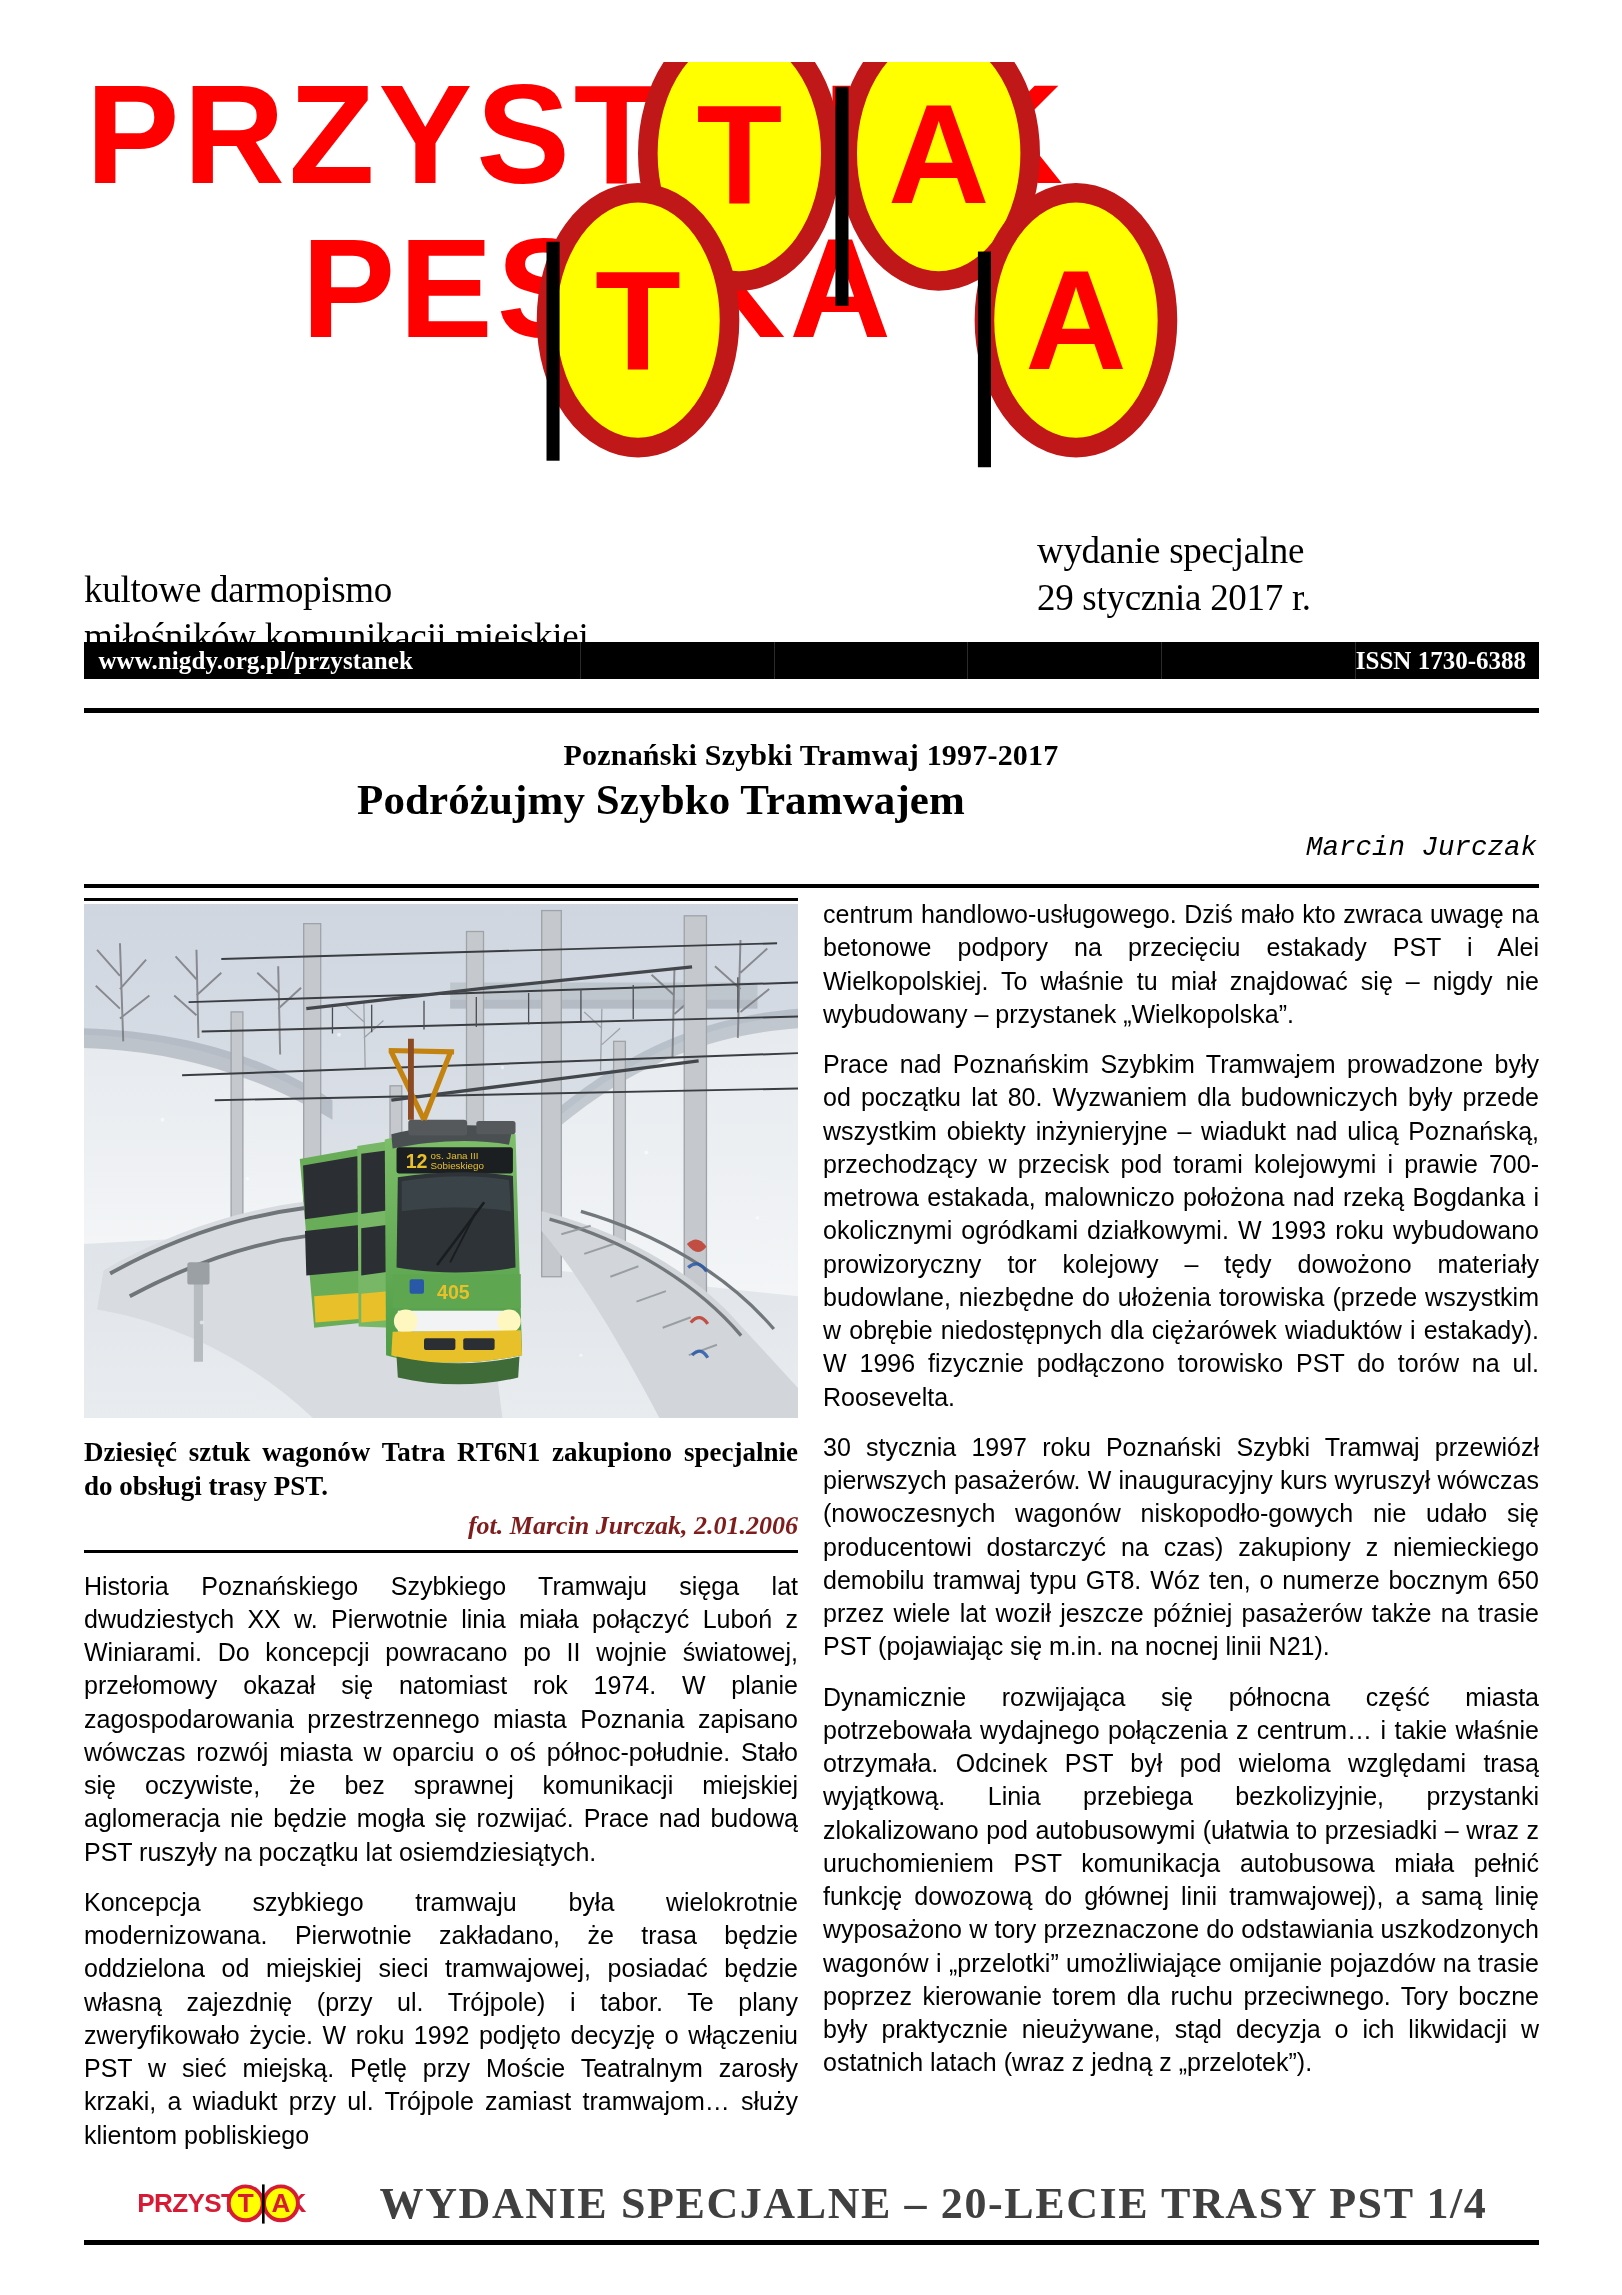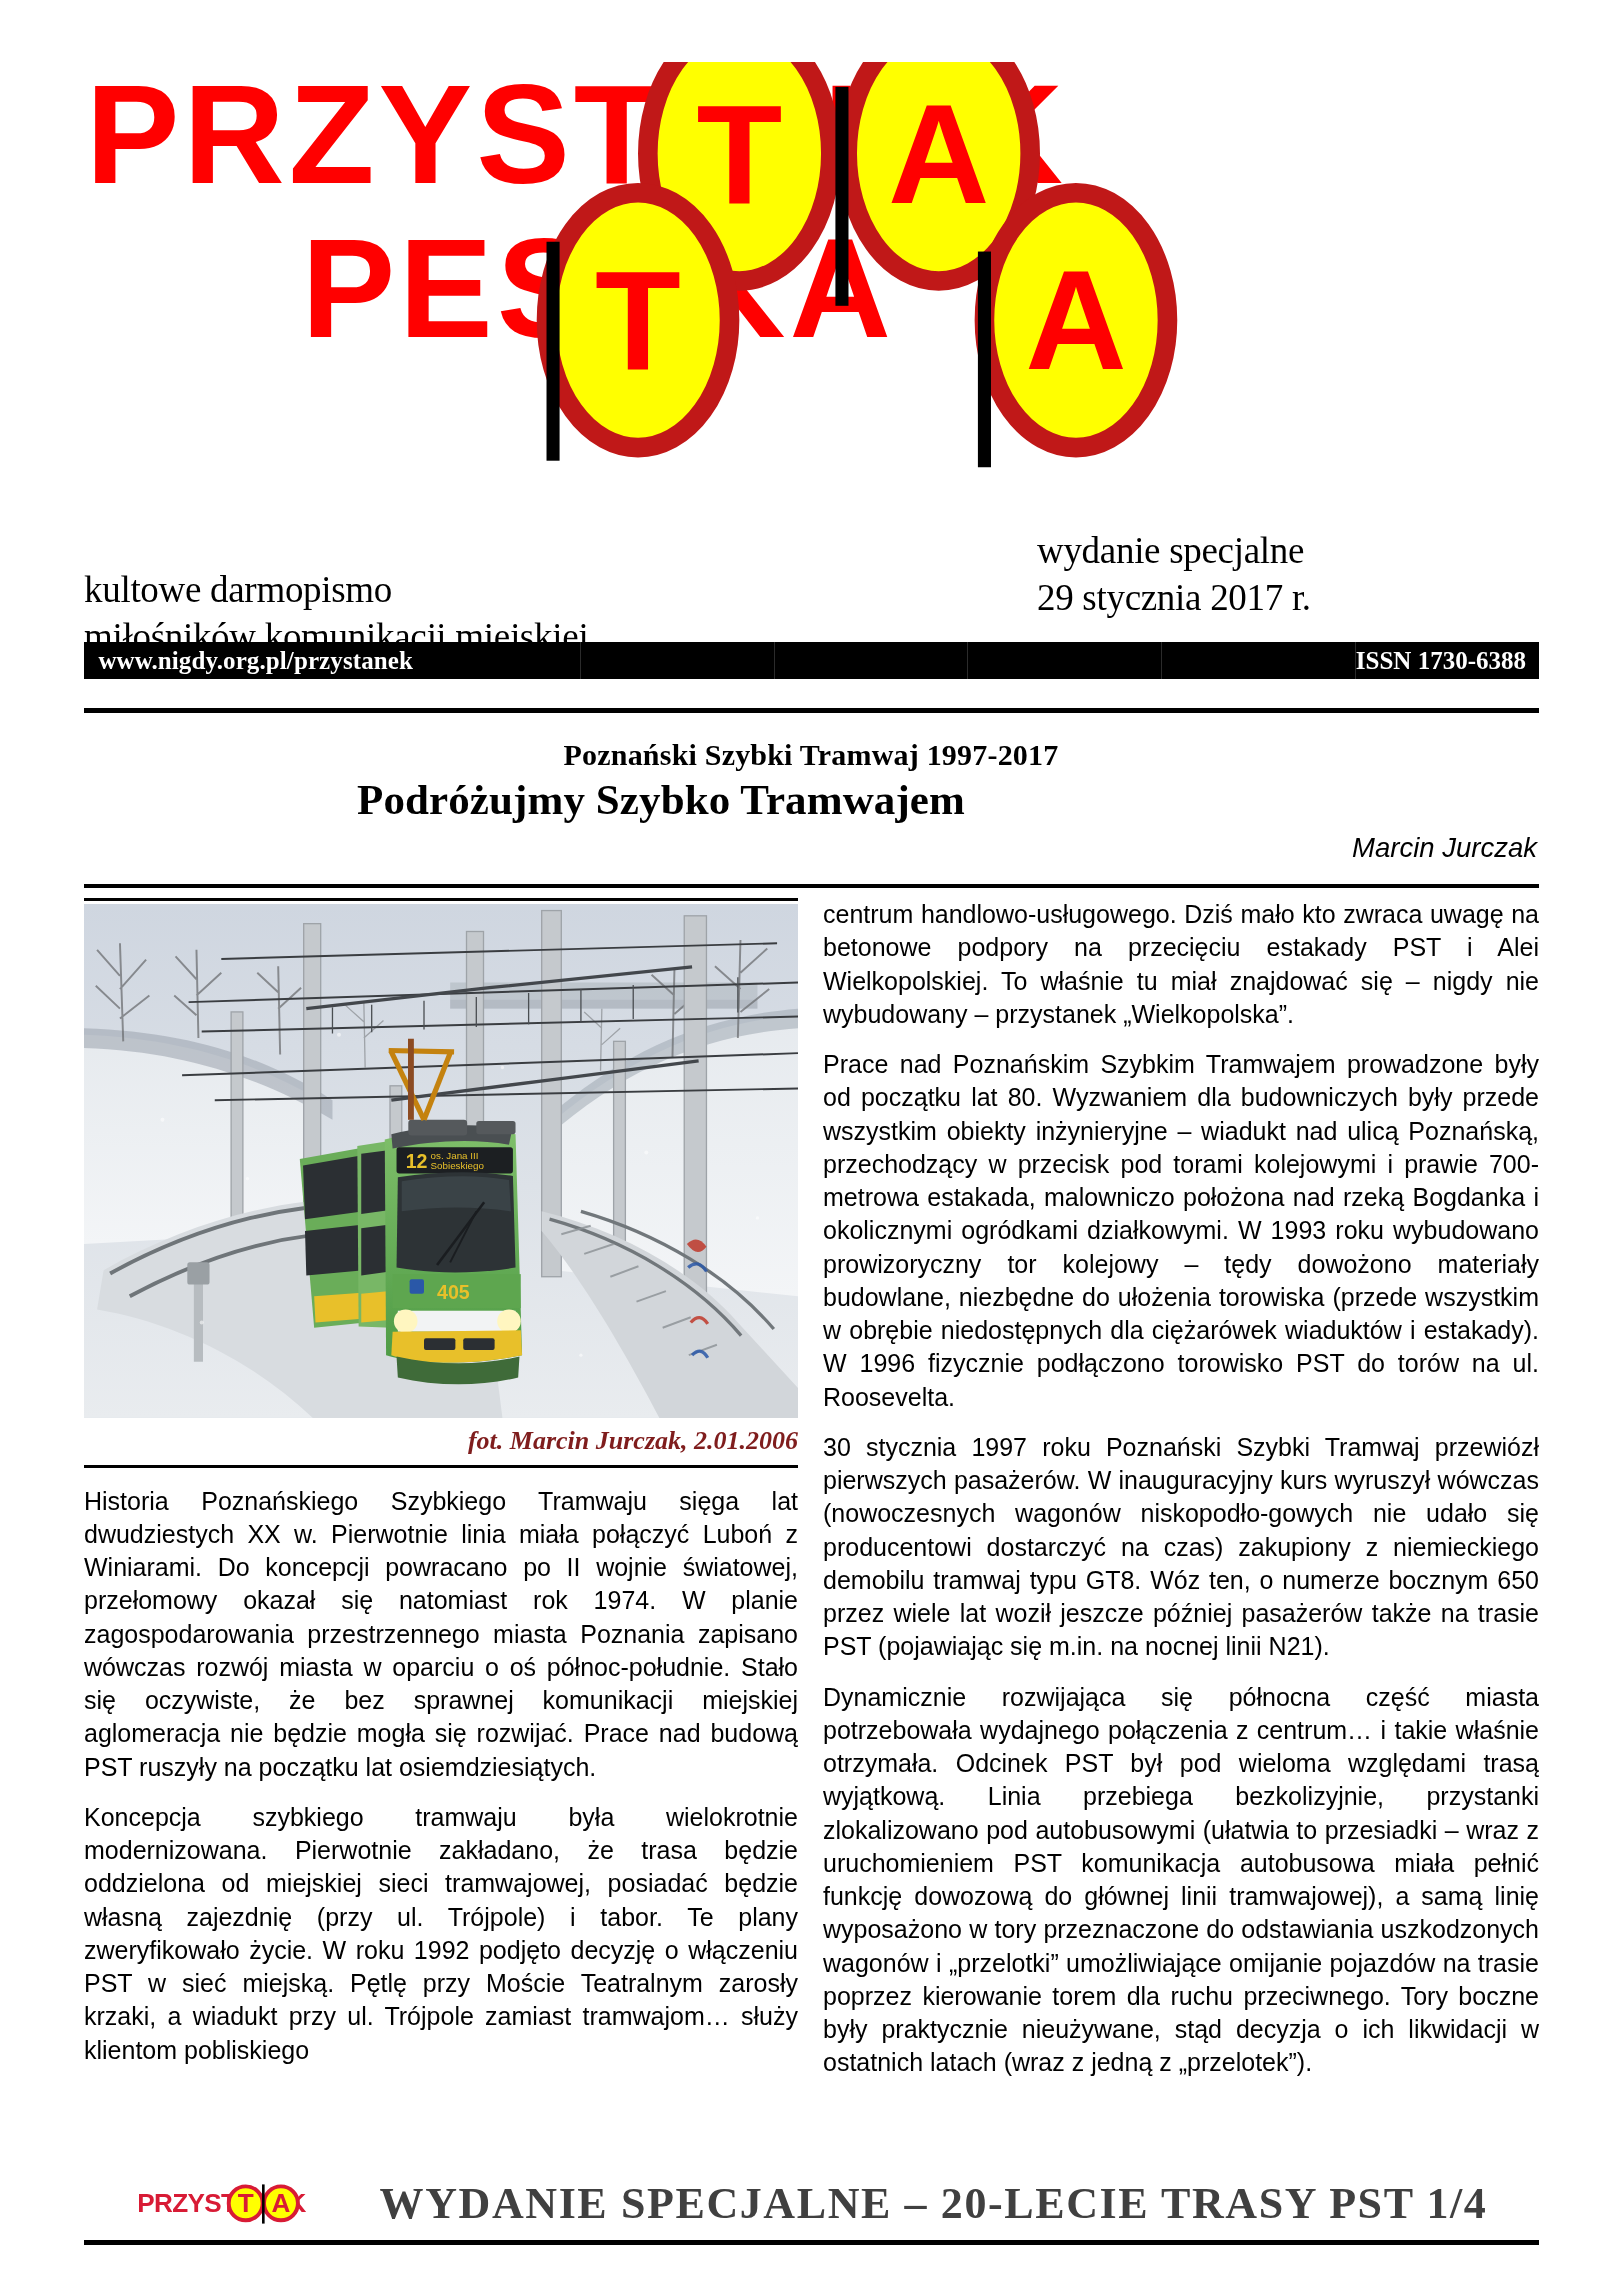--- a/index.html
+++ b/index.html
@@ -133,21 +133,21 @@
     font-family: "Liberation Serif", serif;
     font-weight: bold;
     font-size: 43px;
     color: #000;
     letter-spacing: 0.1px;
   }
   .byline {
     position: absolute;
     right: 85px;
     top: 832px;
-    font-family: Liberation Sans, sans-serif;
+    font-family: Liberation Mono, monospace;
     font-style: italic;
     font-size: 27.5px;
     color: #000;
   }
   .rule-under-head {
     position: absolute;
     left: 84px;
     top: 884px;
     width: 1455px;
     height: 3.9px;
@@ -477,20 +477,21 @@
           <circle cx="390" cy="200" r="3"></circle>
             <circle cx="640" cy="250" r="2.5"></circle>
           <circle cx="860" cy="380" r="3"></circle>
             <circle cx="1030" cy="480" r="2.5"></circle>
           <circle cx="180" cy="640" r="3"></circle>
             <circle cx="760" cy="690" r="2.5"></circle>
         </g>
       </svg>
     </div>
 
+    <div class="caption">Dziesięć sztuk wagonów Tatra RT6N1 zakupiono specjalnie do obsługi trasy PST.</div>
     <div class="photo-credit">fot. Marcin Jurczak, 2.01.2006</div>
     <div class="rule-under-caption"></div>
 
     <div class="body-text">
       <p>Historia Poznańskiego Szybkiego Tramwaju sięga lat dwudziestych XX w. Pierwotnie linia miała połączyć Luboń z Winiarami. Do koncepcji powracano po II wojnie światowej, przełomowy okazał się natomiast rok 1974. W planie zagospodarowania przestrzennego miasta Poznania zapisano wówczas rozwój miasta w oparciu o oś północ-południe. Stało się oczywiste, że bez sprawnej komunikacji miejskiej aglomeracja nie będzie mogła się rozwijać. Prace nad budową PST ruszyły na początku lat osiemdziesiątych.</p>
       <p>Koncepcja szybkiego tramwaju była wielokrotnie modernizowana. Pierwotnie zakładano, że trasa będzie oddzielona od miejskiej sieci tramwajowej, posiadać będzie własną zajezdnię (przy ul. Trójpole) i tabor. Te plany zweryfikowało życie. W roku 1992 podjęto decyzję o włączeniu PST w sieć miejską. Pętlę przy Moście Teatralnym zarosły krzaki, a wiadukt przy ul. Trójpole zamiast tramwajom… służy klientom pobliskiego</p>
     </div>
   </div>
 
   <div class="col-right">

